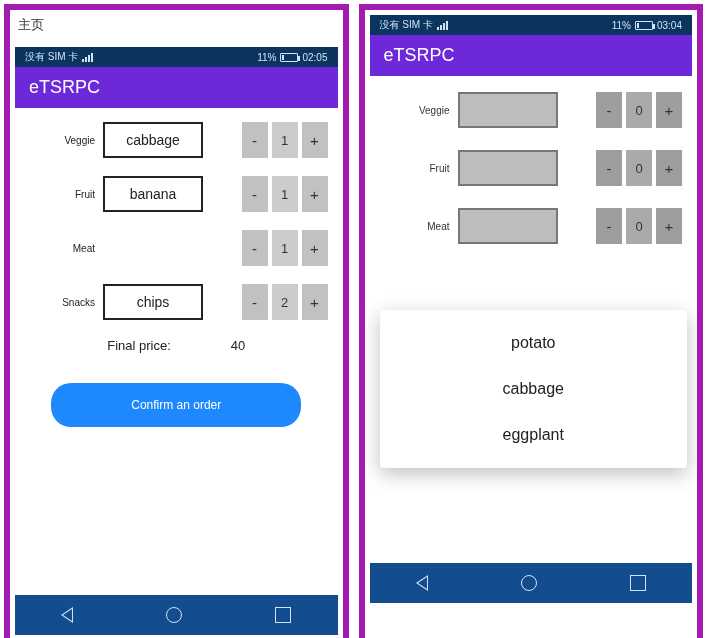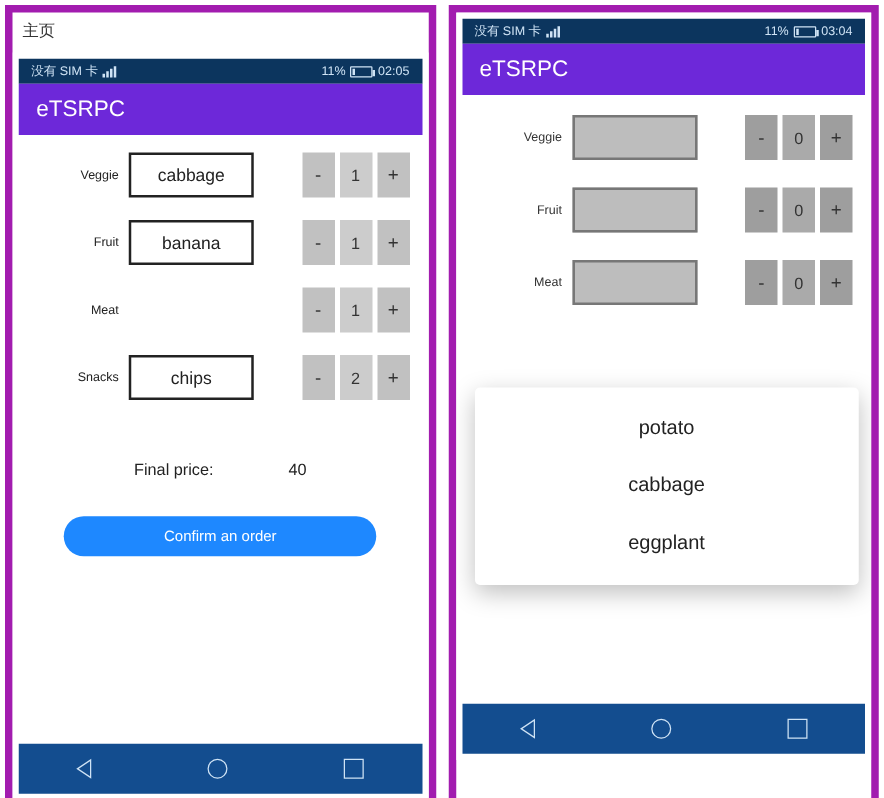--- a/index.html
+++ b/index.html
@@ -116,35 +116,34 @@
       display: flex;
       align-items: center;
       justify-content: center;
       font-size: 13px;
       color: #333;
     }
     .price-row {
       display: flex;
       justify-content: center;
       gap: 60px;
-      margin-top: 30px;
       font-size: 13px;
       color: #222;
     }
     .confirm-wrap {
       display: flex;
       justify-content: center;
       margin-top: 12px;
     }
     .confirm-btn {
       background: #1e88ff;
       color: #fff;
       border-radius: 20px;
       width: 250px;
-      height: 32px;
+      height: 44px;
       display: flex;
       align-items: center;
       justify-content: center;
       font-size: 12px;
       cursor: pointer;
     }
     .confirm-btn.dark { background: #1565d8; }
     
     .navbar {
       background: #134d8f;

